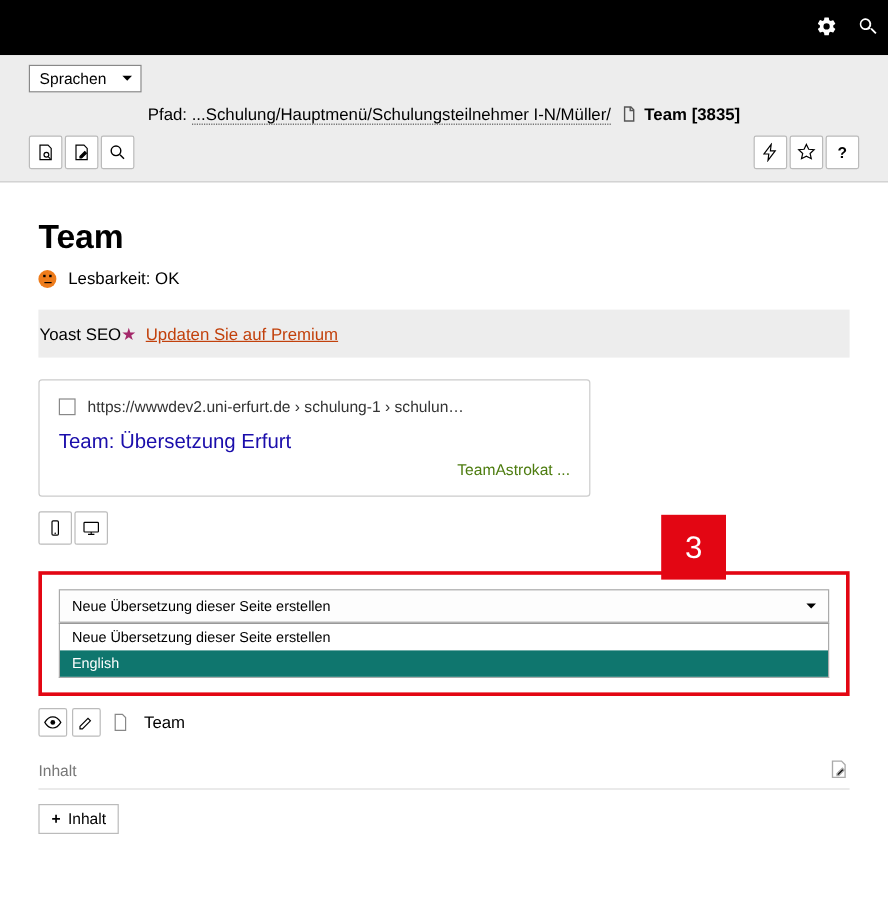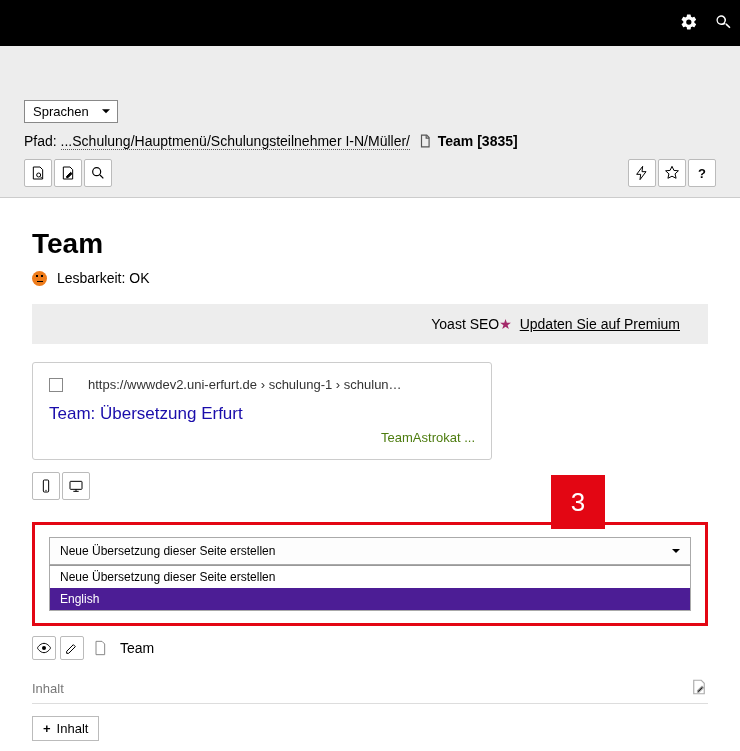--- a/index.html
+++ b/index.html
@@ -3,24 +3,24 @@
 <meta charset="utf-8">
 <style>
   * { box-sizing: border-box; margin: 0; padding: 0; }
   body { font-family: Verdana, Arial, sans-serif; font-size: 13px; color: #000; background: #fff; width: 740px; }
   
   .topbar { background: #000; height: 46px; display: flex; justify-content: flex-end; align-items: center; padding: 0 8px; gap: 16px; }
   .topbar svg { fill: #fff; }
   
   .subhead { background: #ededed; padding: 8px 24px 0 24px; border-bottom: 1px solid #ccc; }
   .lang-select { border: 1px solid #888; background: #fff; font-size: 13px; padding: 3px 28px 3px 8px; appearance: none; position: relative; }
-  .lang-wrap { position: relative; display: inline-block; margin-top: 46px; }
+  .lang-wrap { position: relative; display: inline-block; }
   .lang-wrap::after { content: ""; position: absolute; right: 8px; top: 50%; transform: translateY(-35%); border: 4px solid transparent; border-top-color: #000; pointer-events: none; }
   
-  .breadcrumb { margin-top: 10px; font-size: 14px; }
+  .breadcrumb { margin-top: 10px; font-size: 14px; text-align: center; }
   .breadcrumb .label { font-weight: normal; }
   .breadcrumb .path { border-bottom: 1px dotted #555; }
   .breadcrumb .page-icon { display: inline-block; vertical-align: -2px; margin: 0 2px 0 4px; }
   .breadcrumb .current { font-weight: bold; }
   
   .toolbar-row { display: flex; justify-content: space-between; padding: 8px 0 10px 0; }
   .btn-group { display: flex; gap: 2px; }
   .icon-btn { width: 28px; height: 28px; border: 1px solid #bbb; background: #fff; display: inline-flex; align-items: center; justify-content: center; border-radius: 2px; cursor: pointer; }
   .icon-btn svg { width: 16px; height: 16px; }
   
@@ -29,43 +29,43 @@
   .status-row { display: flex; align-items: center; gap: 2px; font-size: 14px; margin-bottom: 18px; }
   .face { width: 15px; height: 15px; border-radius: 50%; display: inline-block; vertical-align: -3px; margin-right: 6px; position: relative; }
   .face.orange { background: #ee7c1b; }
   .face.red { background: #dc3232; }
   .face::before, .face::after { content:""; position:absolute; background:#000; }
   .face.orange::before { width:2px;height:2px;top:4px;left:4px;box-shadow:5px 0 #000; }
   .face.orange::after { width:6px;height:1px;top:10px;left:4.5px; }
   .face.red::before { width:2px;height:2px;top:4px;left:4px;box-shadow:5px 0 #000; }
   .face.red::after { width:6px;height:3px;top:9px;left:4.5px;border-radius:6px 6px 0 0;background:none;border-top:1px solid #000; }
   
-  .yoast-bar { background: #ededed; padding: 12px 28px; display: flex; justify-content: flex-end; align-items: center; font-size: 14px; }
-  .yoast-bar .premium { color: #000000; text-decoration: underline; }
+  .yoast-bar { background: #ededed; padding: 12px 1px; display: flex; justify-content: flex-start; align-items: center; font-size: 14px; }
+  .yoast-bar .premium { color: #c2410c; text-decoration: underline; }
   .yoast-bar .star { color: #a4286a; margin-right: 4px; }
   
   .snippet-card { border: 1px solid #ccc; border-radius: 3px; padding: 14px 16px; margin: 18px 0 12px 0; max-width: 460px; }
-  .snippet-url-row { display: flex; align-items: center; gap: 25px; font-size: 13px; color: #333; }
+  .snippet-url-row { display: flex; align-items: center; gap: 10px; font-size: 13px; color: #333; }
   .chk { width: 14px; height: 14px; border: 1.5px solid #888; display: inline-block; }
   .snippet-title { color: #1a0dab; font-size: 17px; margin: 12px 0 6px 0; }
   .snippet-desc { font-size: 13px; color: #4d7c0f; text-align: right; }
   
   .device-tabs { display: flex; gap: 2px; margin-top: 8px; }
   .device-tabs .icon-btn { border: 1px solid #bbb; }
   
   .callout-badge { position: absolute; width: 54px; height: 54px; background: #e30613; color: #fff; font-size: 26px; display: flex; align-items: center; justify-content: center; }
   .badge-holder { position: relative; }
   .badge-holder .callout-badge { top: -36px; right: 120px; }
   
   .dropdown-wrap { border: 3px solid #e30613; padding: 12px 14px 12px 14px; margin-top: 22px; position: relative; }
   .dd-closed { width: 100%; border: 1px solid #aaa; background: #fdfdfd; padding: 6px 10px; font-size: 12px; display: flex; justify-content: space-between; align-items: center; cursor: pointer; }
   .dd-caret { border: 4px solid transparent; border-top-color: #000; margin-top: 4px; }
   .dd-list { border: 1px solid #aaa; border-top: 1px solid #999; margin-top: 0; }
   .dd-item { padding: 4px 10px; font-size: 12px; background: #fff; cursor: pointer; }
-  .dd-item.sel { background: #4c1d95; color: #fff; }
+  .dd-item.sel { background: #0f766e; color: #fff; }
   
   .subnode-row { margin-top: 10px; display: flex; align-items: center; gap: 4px; }
   .subnode-row .icon-btn { width: 24px; height: 24px; }
   .subnode-label { margin-left: 4px; font-size: 14px; }
   
   .content-head { display:flex; justify-content: space-between; align-items:center; color:#777; margin-top: 18px; border-bottom: 1px solid #ddd; padding-bottom: 4px;}
   .add-btn { margin-top: 12px; border: 1px solid #bbb; background: #fff; padding: 4px 10px; cursor: pointer; display: inline-flex; align-items:center; gap:6px; font-size:13px;}
 </style>
 </head>
 <body>

